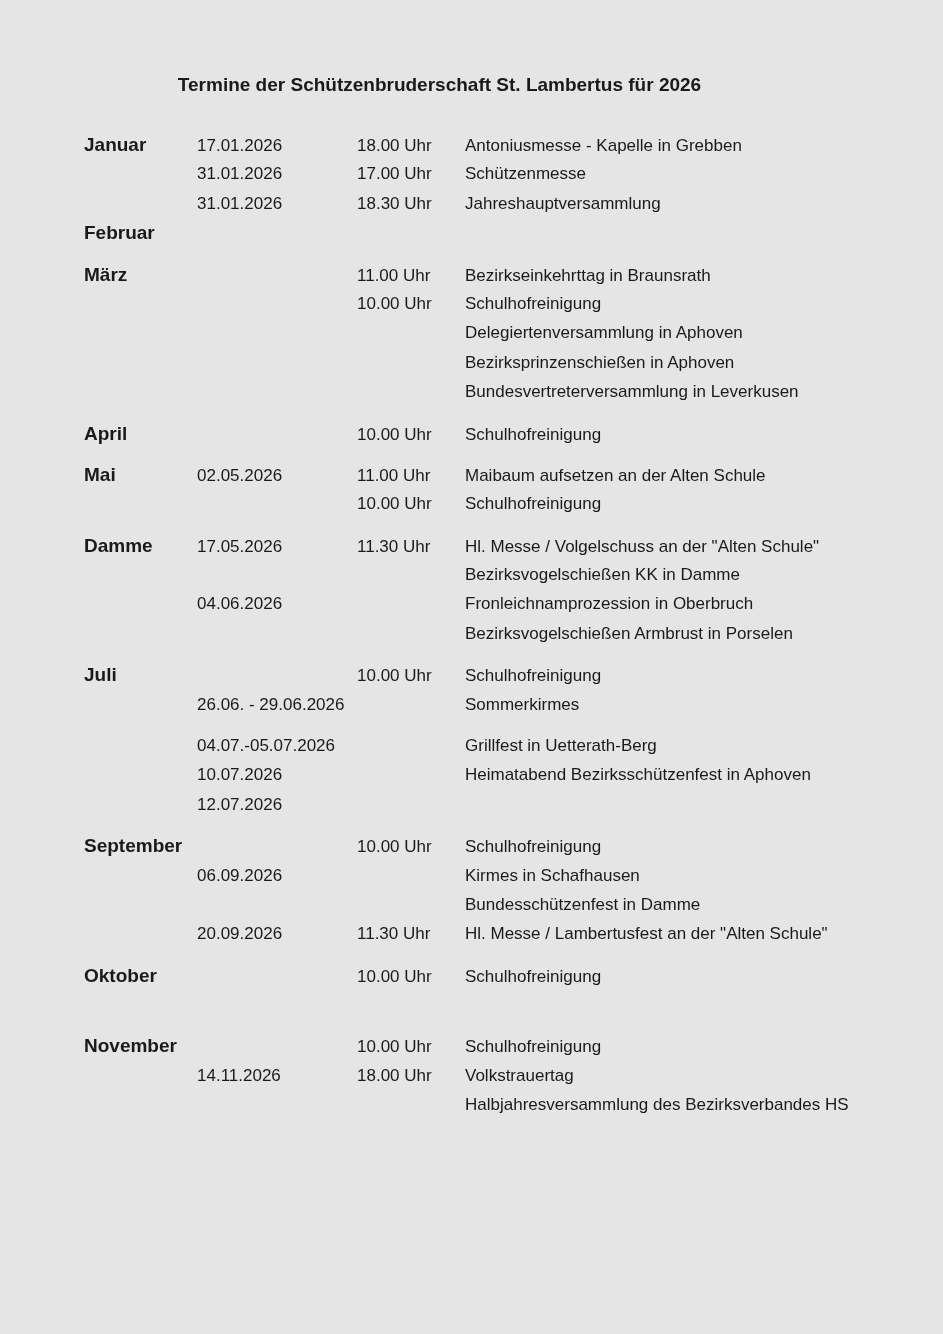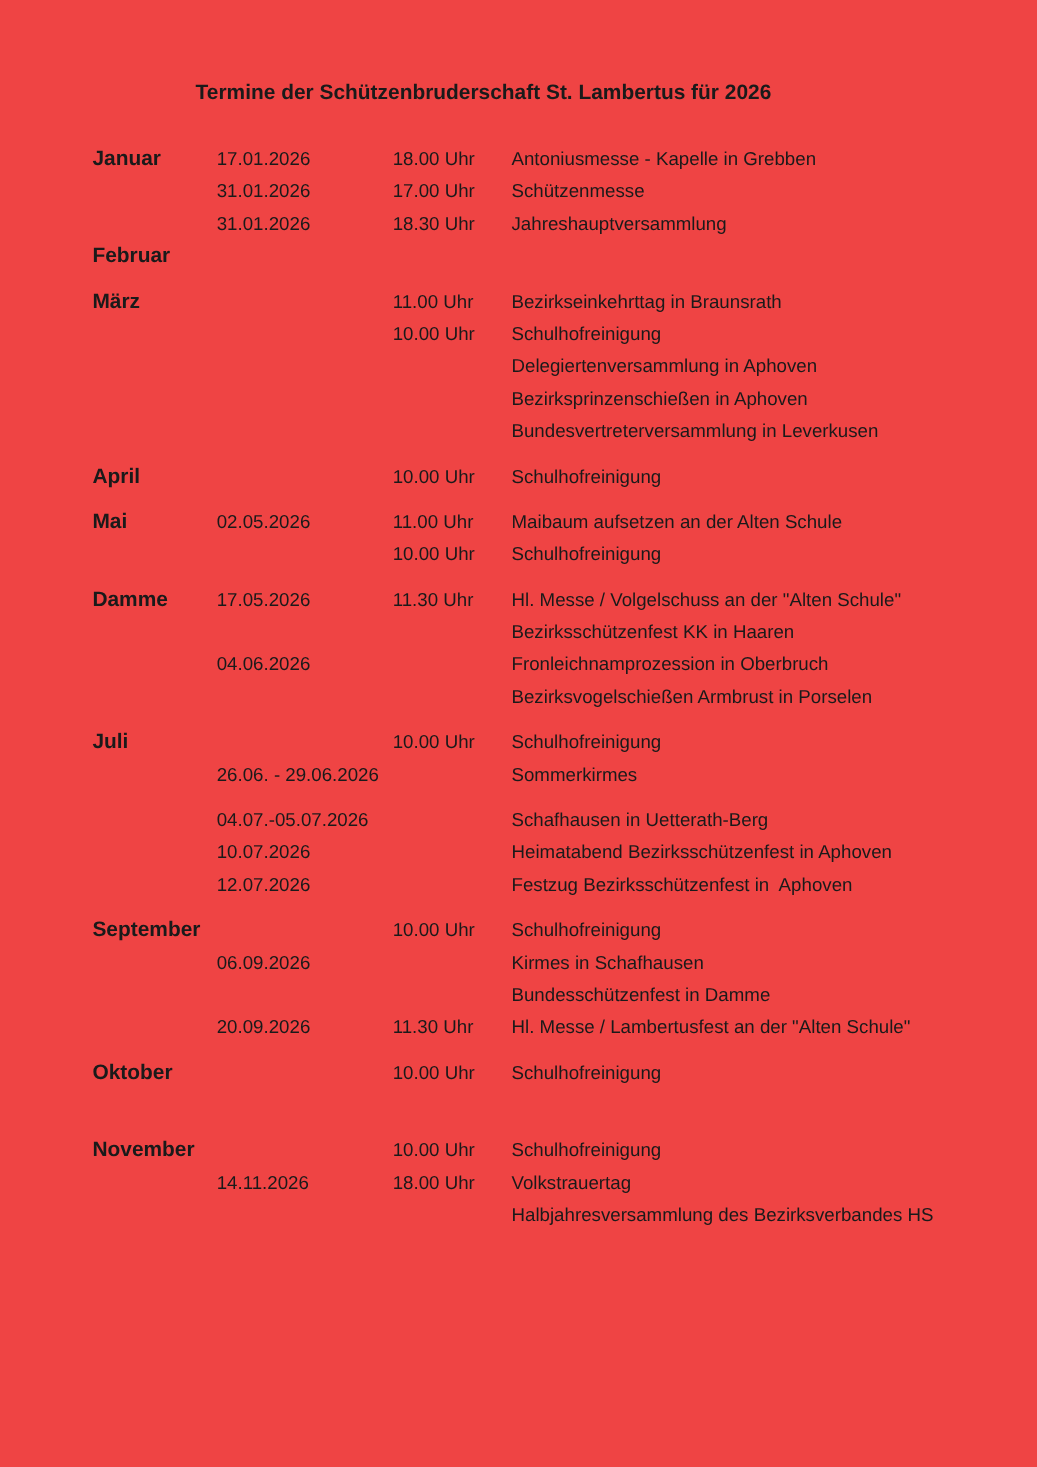--- a/index.html
+++ b/index.html
@@ -4,21 +4,21 @@
 <style>
   html, body {
     margin: 0;
     padding: 0;
     background: #ffffff;
   }
   .page {
     position: relative;
     width: 943px;
     height: 1334px;
-    background: #ef4444;
+    background: #e5e5e5;
     box-sizing: border-box;
     padding: 72px 0 0 52px;
     font-family: "Liberation Sans", sans-serif;
     color: #1a1a1a;
     overflow: hidden;
   }
   .doc-title {
     font-size: 19px;
     font-weight: bold;
     line-height: 25px;
@@ -146,21 +146,21 @@
         <div class="row">
     <span class="cell month">Damme</span>
     <span class="cell date">17.05.2026</span>
     <span class="cell time">11.30 Uhr</span>
     <span class="cell event">Hl. Messe / Volgelschuss an der "Alten Schule"</span>
   </div>
         <div class="row">
     <span class="cell month"></span>
     <span class="cell date"></span>
     <span class="cell time"></span>
-    <span class="cell event">Bezirksschützenfest KK in Haaren</span>
+    <span class="cell event">Bezirksvogelschießen KK in Damme</span>
   </div>
         <div class="row">
     <span class="cell month"></span>
     <span class="cell date">04.06.2026</span>
     <span class="cell time"></span>
     <span class="cell event">Fronleichnamprozession in Oberbruch</span>
   </div>
         <div class="row">
     <span class="cell month"></span>
     <span class="cell date"></span>
@@ -180,33 +180,32 @@
     <span class="cell date">26.06. - 29.06.2026</span>
     <span class="cell time"></span>
     <span class="cell event">Sommerkirmes</span>
   </div>
       </div>
       <div class="month-section">
         <div class="row">
     <span class="cell month"></span>
     <span class="cell date">04.07.-05.07.2026</span>
     <span class="cell time"></span>
-    <span class="cell event">Schafhausen in Uetterath-Berg</span>
+    <span class="cell event">Grillfest in Uetterath-Berg</span>
   </div>
         <div class="row">
     <span class="cell month"></span>
     <span class="cell date">10.07.2026</span>
     <span class="cell time"></span>
     <span class="cell event">Heimatabend Bezirksschützenfest in Aphoven</span>
   </div>
         <div class="row">
     <span class="cell month"></span>
     <span class="cell date">12.07.2026</span>
     <span class="cell time"></span>
-    <span class="cell event">Festzug Bezirksschützenfest in  Aphoven</span>
   </div>
       </div>
       <div class="month-section">
         <div class="row">
     <span class="cell month">September</span>
     <span class="cell date"></span>
     <span class="cell time">10.00 Uhr</span>
     <span class="cell event">Schulhofreinigung</span>
   </div>
         <div class="row">

